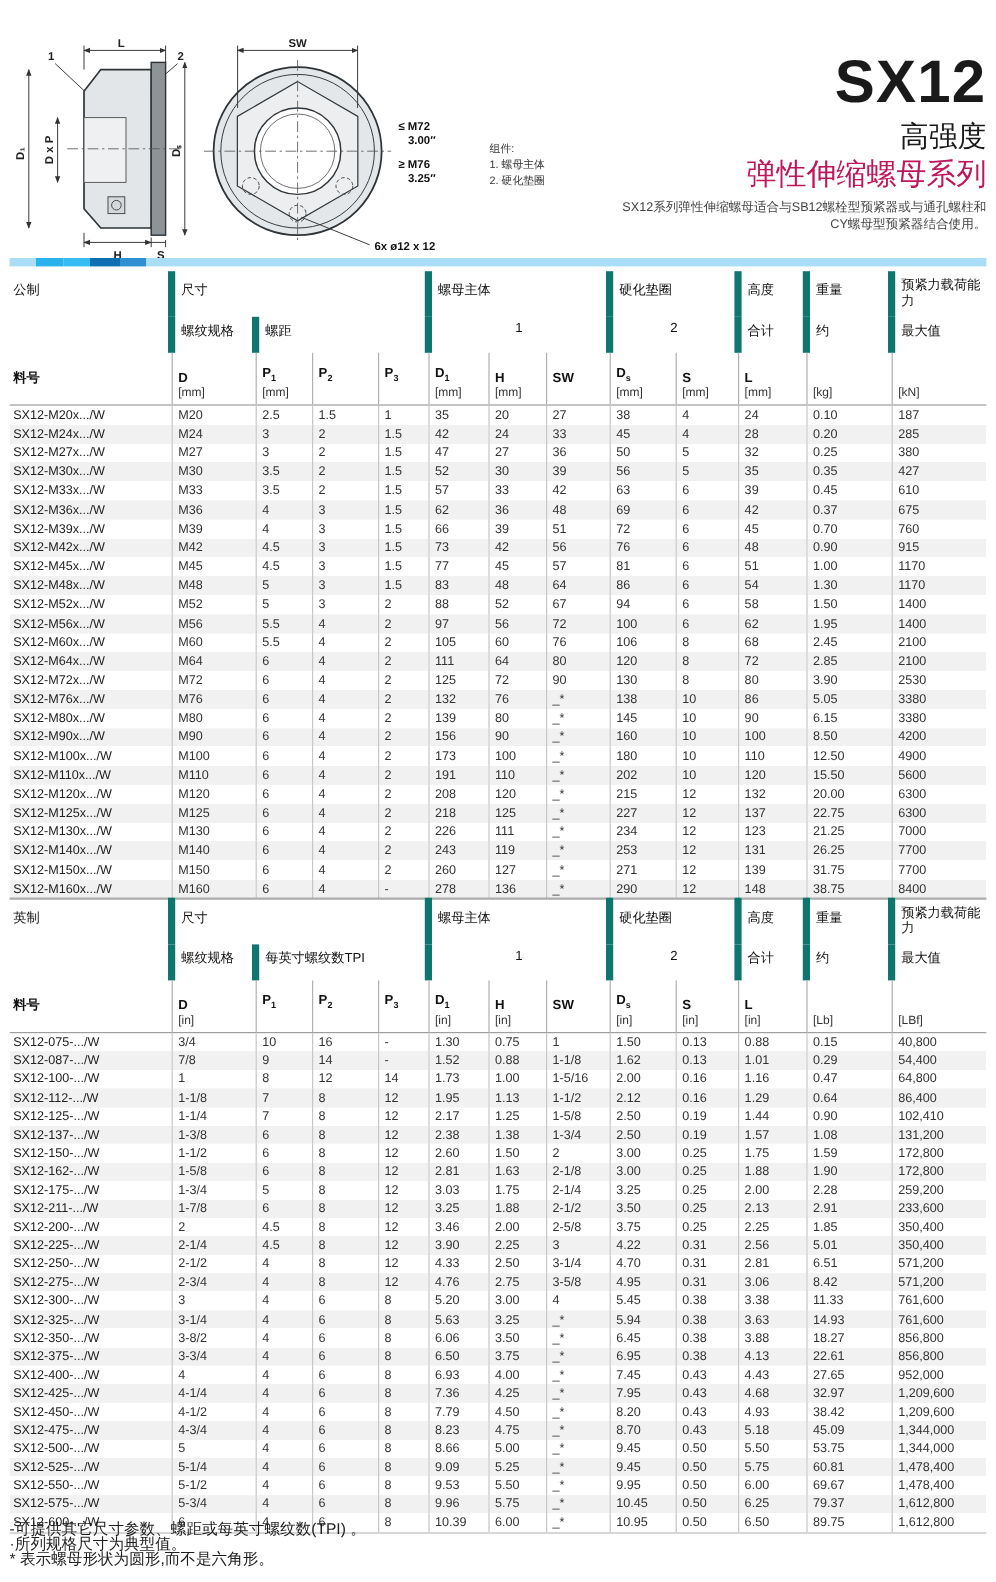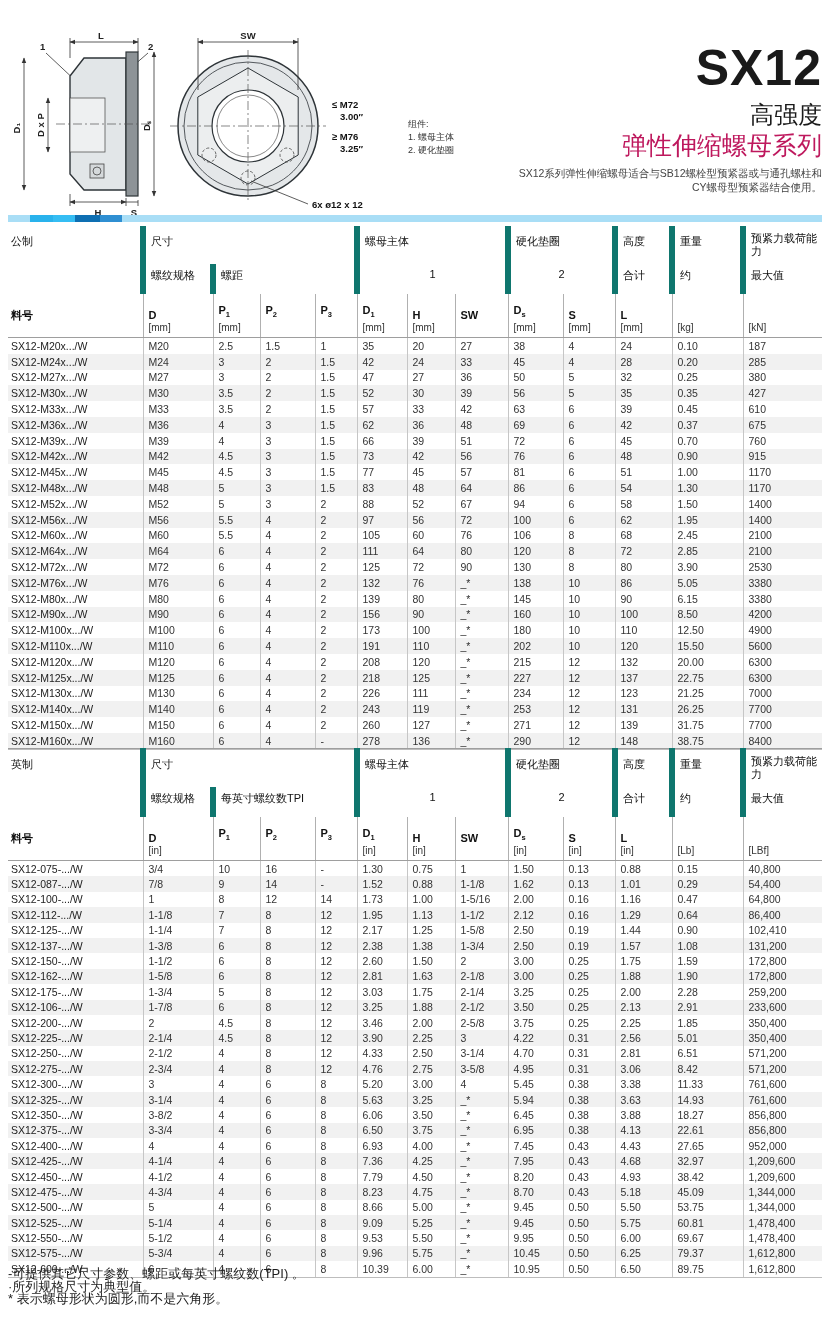--- a/index.html
+++ b/index.html
@@ -857,21 +857,21 @@
           <td>3.03</td>
           <td>1.75</td>
           <td>2-1/4</td>
           <td>3.25</td>
           <td>0.25</td>
           <td>2.00</td>
           <td>2.28</td>
           <td>259,200</td>
         </tr>
         <tr>
-          <td>SX12-106-.../W</td>
+          <td>SX12-211-.../W</td>
           <td>1-7/8</td>
           <td>6</td>
           <td>8</td>
           <td>12</td>
           <td>3.25</td>
           <td>1.88</td>
           <td>2-1/2</td>
           <td>3.50</td>
           <td>0.25</td>
           <td>2.13</td>

